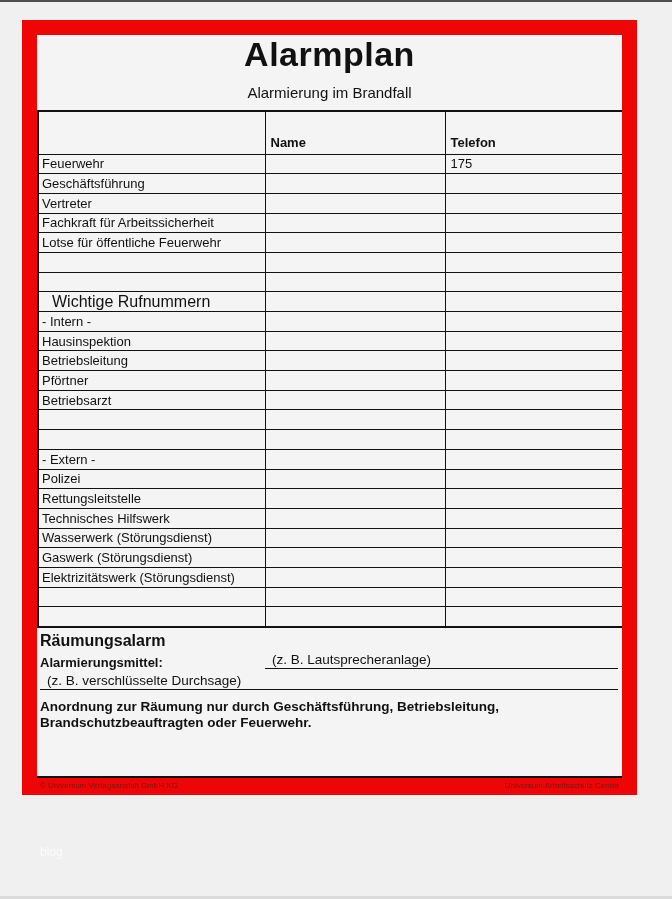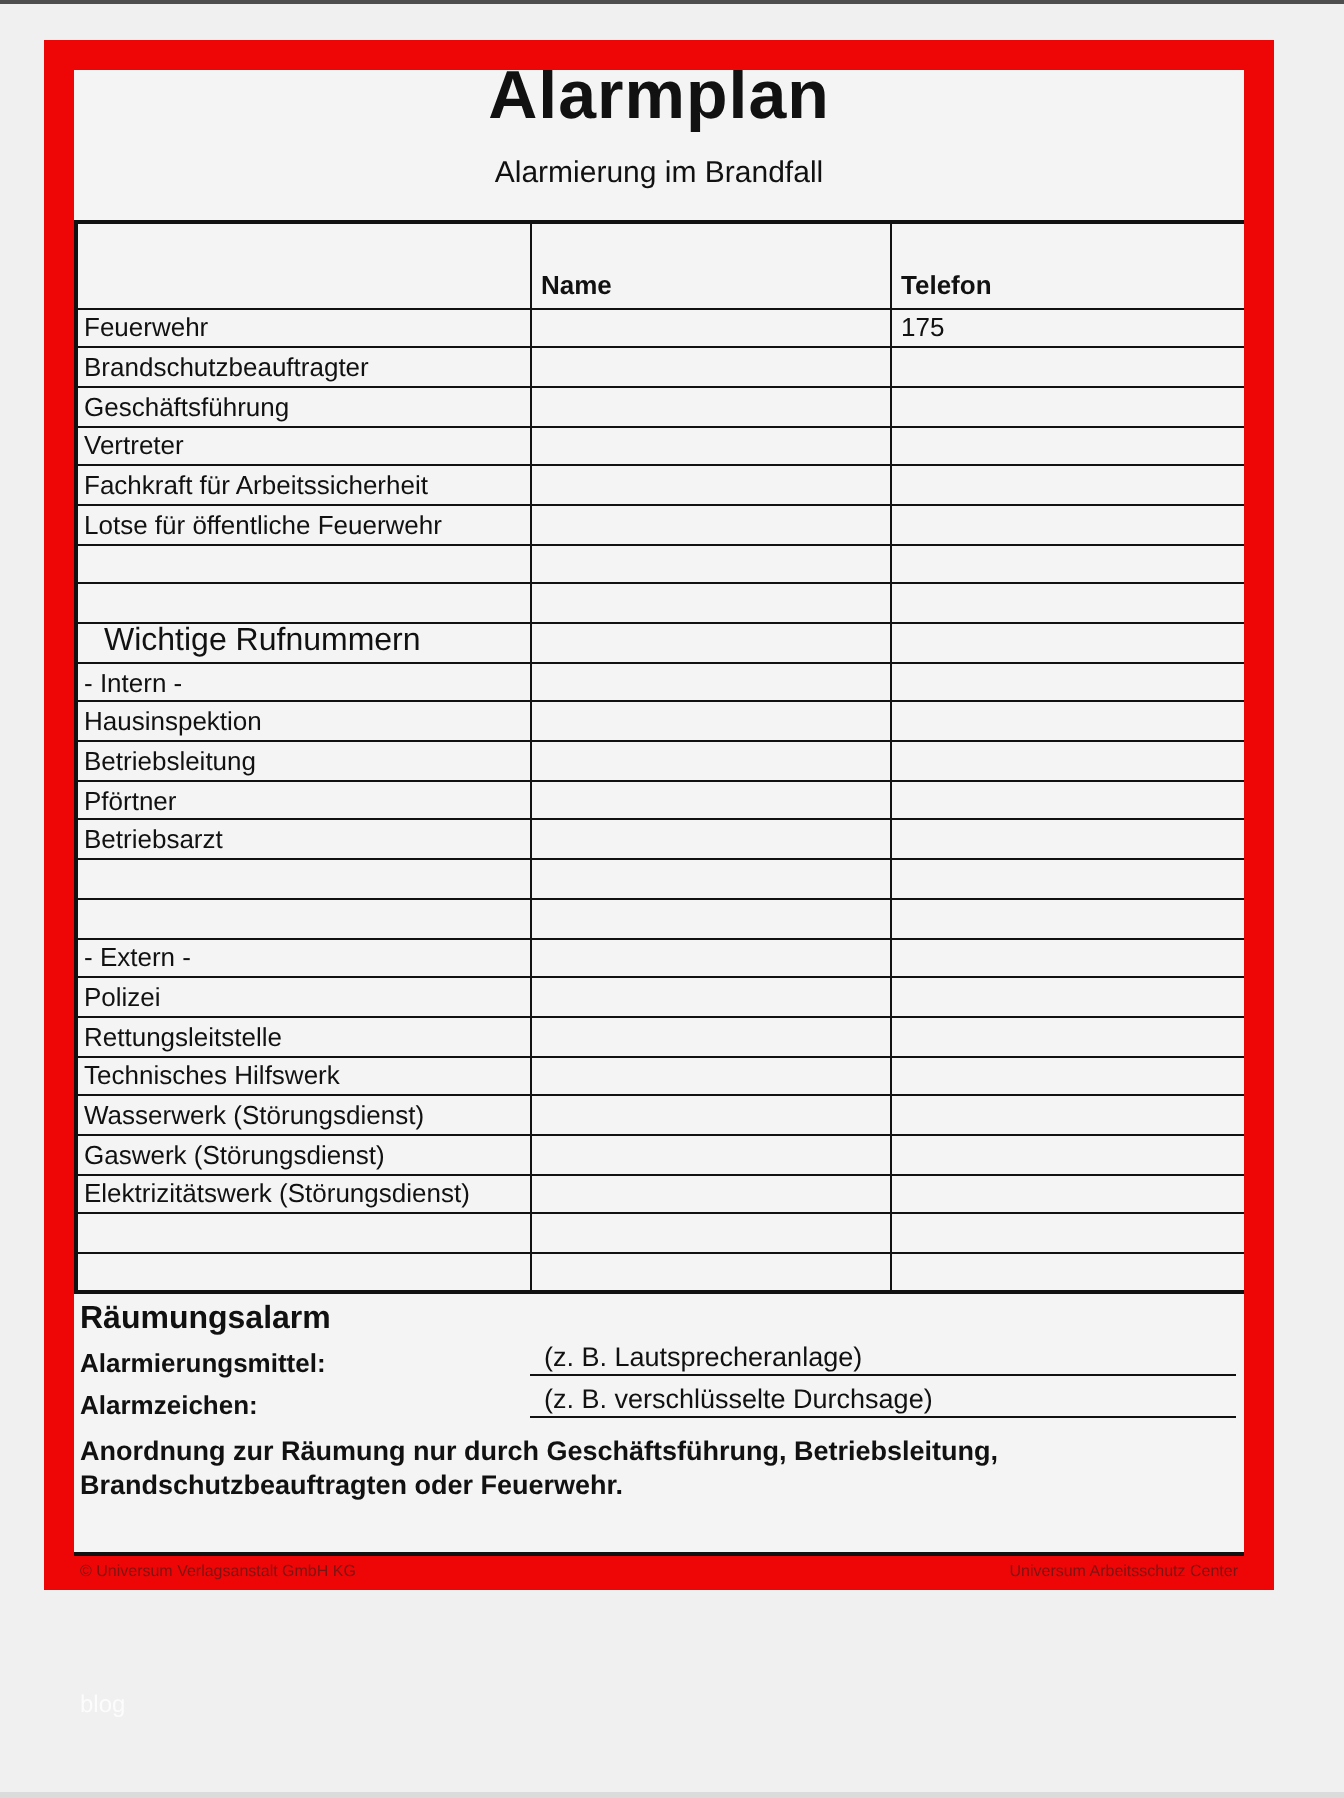--- a/index.html
+++ b/index.html
@@ -30,21 +30,21 @@
   .frame-footer {
     height: 17px;
     display: flex;
     justify-content: space-between;
     align-items: center;
     padding: 0 3px 2px 3px;
     font-size: 8px;
     color: #7d1413;
   }
 
-  .doc-head { height: 75px; display: flex; flex-direction: column; justify-content: flex-end; }
+  .doc-head { height: 75px; display: flex; flex-direction: column; justify-content: flex-start; }
   .doc-title { text-align: center; font-weight: bold; font-size: 34px; letter-spacing: 0.5px; margin-bottom: 10px; }
   .doc-subtitle { text-align: center; font-weight: normal; font-size: 15px; margin-bottom: 15px; }
 
   table.contacts {
     width: 585px;
     border-collapse: collapse;
     table-layout: fixed;
     border: 2px solid #111;
   }
   table.contacts td, table.contacts th { border: 1px solid #111; overflow: hidden; white-space: nowrap; }
@@ -97,25 +97,20 @@
           <th>Telefon</th>
         </tr>
       </thead>
       <tbody>
           <tr>
             <td class="c1"><span class="lbl">Feuerwehr</span></td>
             <td class="c2"></td>
             <td class="c3">175</td>
           </tr>
           <tr>
-            <td class="c1"><span class="lbl">Brandschutzbeauftragter</span></td>
-            <td class="c2"></td>
-            <td class="c3"></td>
-          </tr>
-          <tr>
             <td class="c1"><span class="lbl">Geschäftsführung</span></td>
             <td class="c2"></td>
             <td class="c3"></td>
           </tr>
           <tr>
             <td class="c1"><span class="lbl">Vertreter</span></td>
             <td class="c2"></td>
             <td class="c3"></td>
           </tr>
           <tr>
@@ -228,21 +223,20 @@
 
     <div class="raeumung">
       <div class="r-heading">Räumungsalarm</div>
 
       <div class="r-field">
         <div class="r-label">Alarmierungsmittel:</div>
         <div class="r-value">(z. B. Lautsprecheranlage)</div>
       </div>
 
       <div class="r-field">
-        <div class="r-label">Alarmzeichen:</div>
         <div class="r-value">(z. B. verschlüsselte Durchsage)</div>
       </div>
 
       <div class="r-note">Anordnung zur Räumung nur durch Geschäftsführung, Betriebsleitung, Brandschutzbeauftragten oder Feuerwehr.</div>
     </div>
 
   </div>
 
   <div class="frame-footer">
     <span>© Universum Verlagsanstalt GmbH KG</span>

